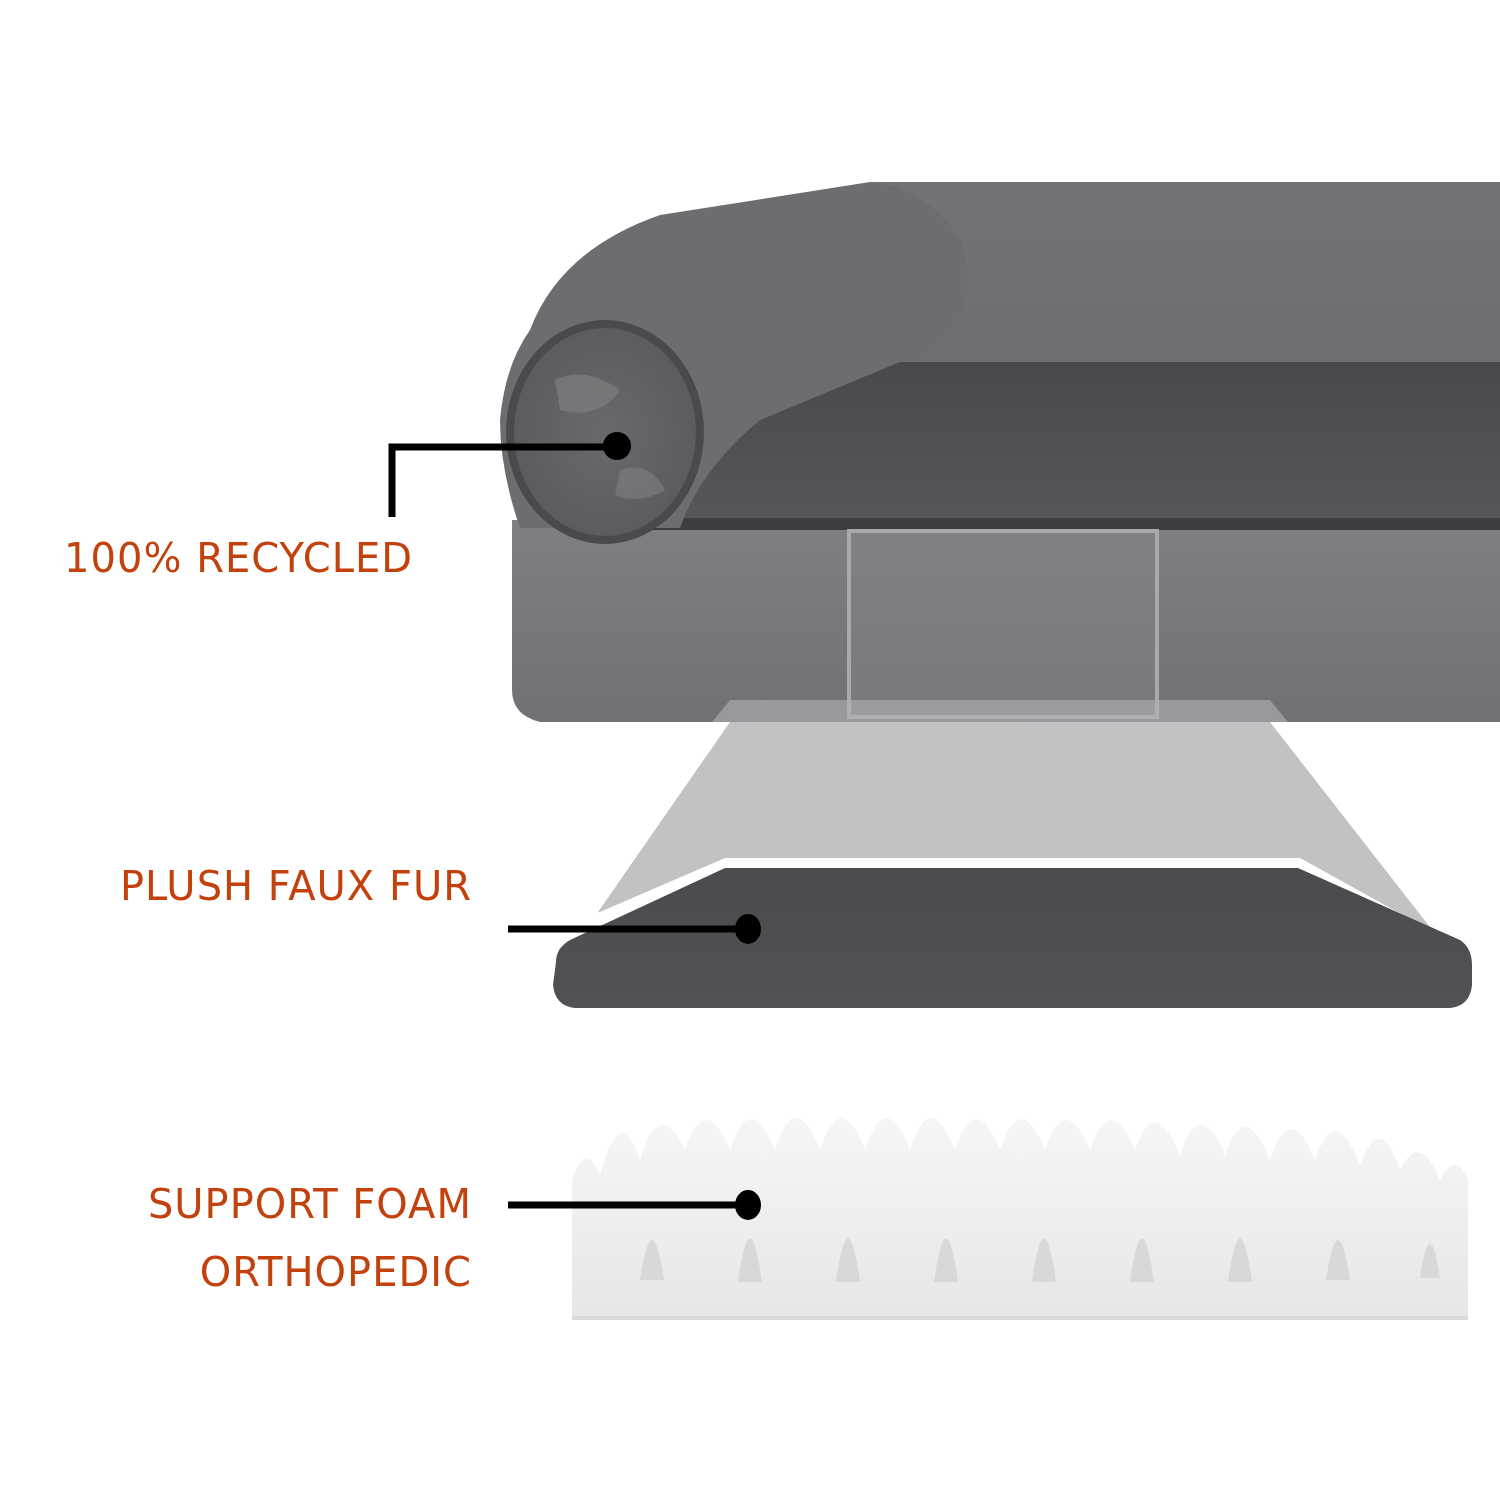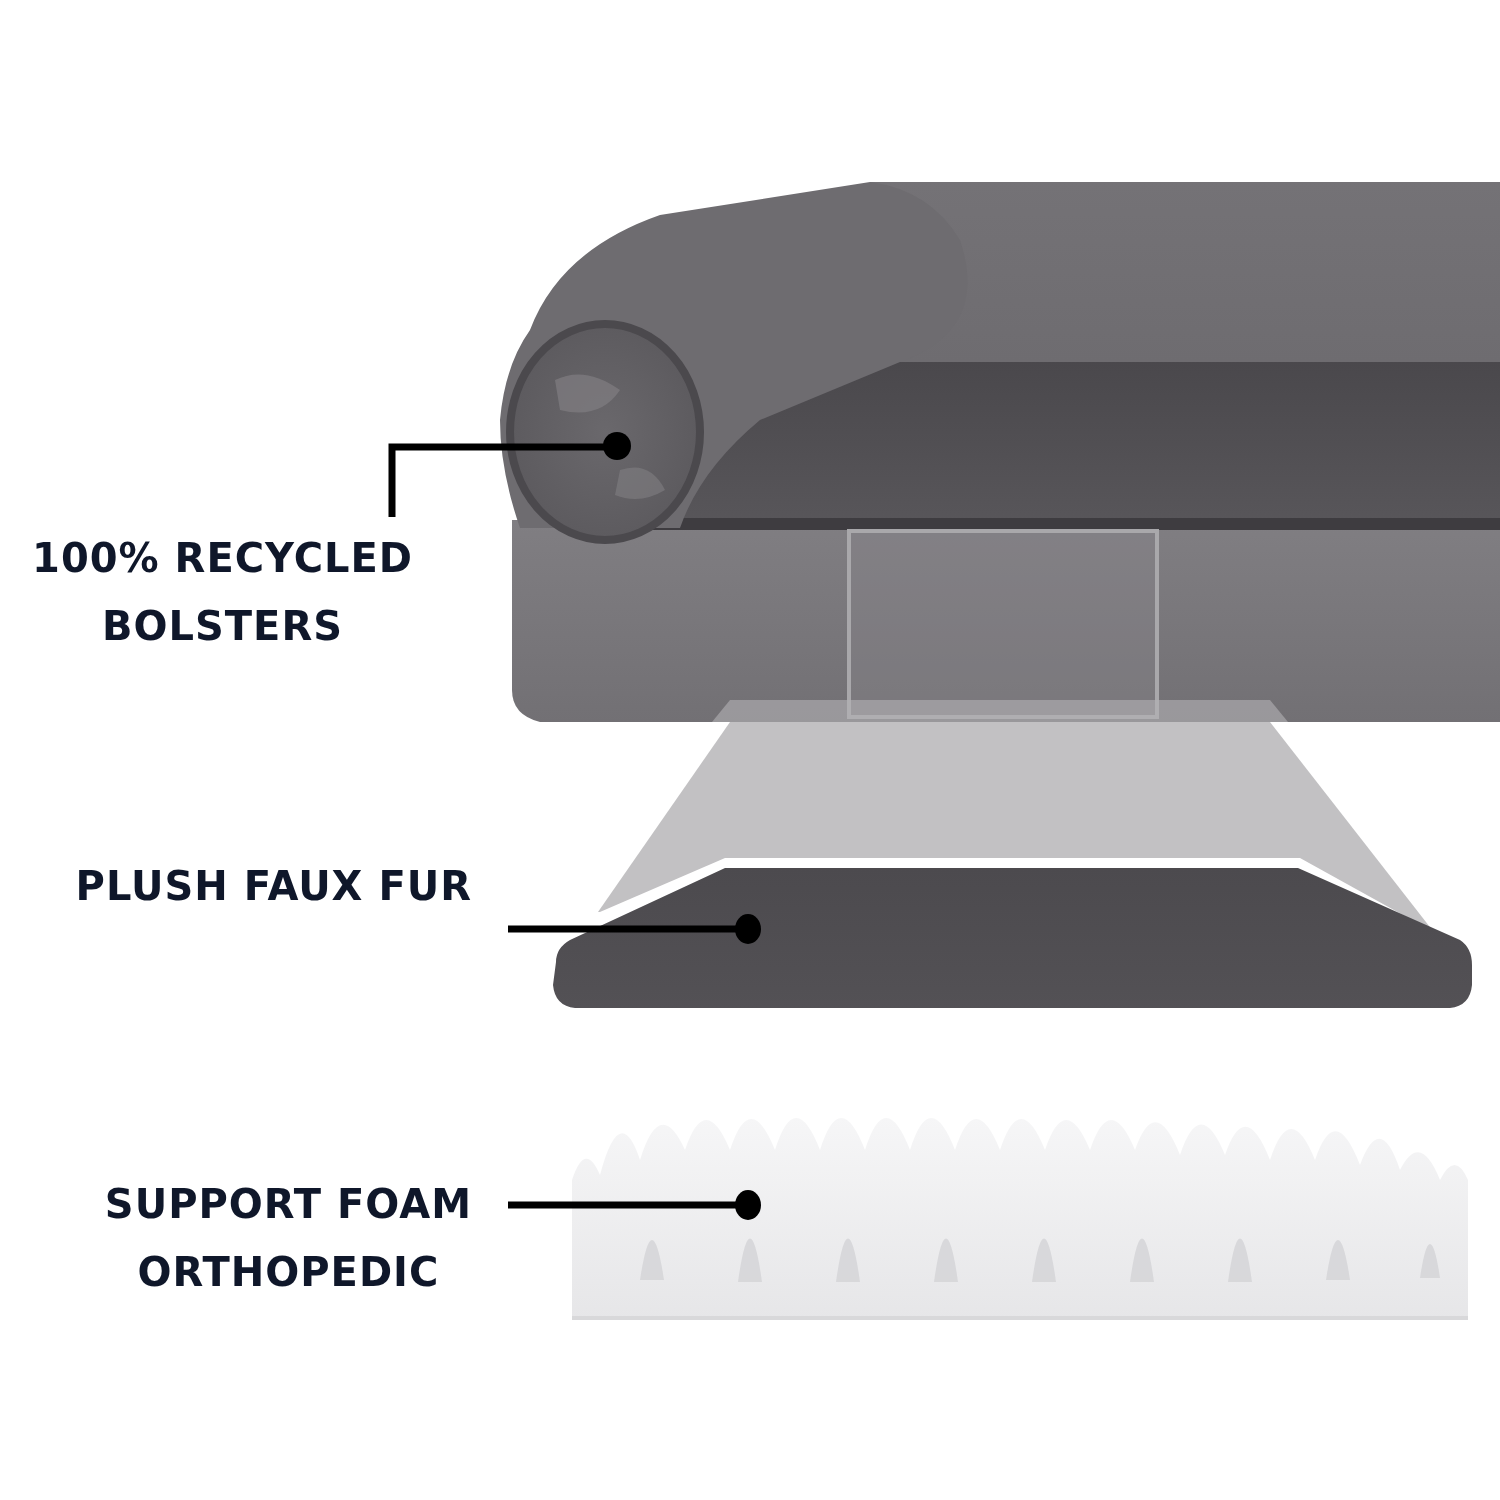--- a/index.html
+++ b/index.html
@@ -1,19 +1,19 @@
 <!DOCTYPE html>
 <html><head>
 <meta charset="utf-8">
 <style>
   html, body { margin:0; padding:0; background:#ffffff; }
   body { width:1500px; height:1500px; position:relative; overflow:hidden; font-family:"DejaVu Sans", sans-serif; }
   .label {
-    position:absolute; font-weight:bold; color:#0f172a; font-size:40px;
-    letter-spacing:1px; text-align:center; line-height:68px; white-space:nowrap;
+    position:absolute; font-weight:normal; color:#c2410c; font-size:40px;
+    letter-spacing:1px; text-align:right; line-height:68px; white-space:nowrap;
     font-family:"DejaVu Sans", sans-serif;
   }
   .label span { display:block; }
   svg.art { position:absolute; left:0; top:0; }
 </style>
 </head>
 <body>
 
 <svg class="art" width="1500" height="1500" viewBox="0 0 1500 1500">
   <defs>
@@ -99,21 +99,20 @@
     <ellipse cx="748" cy="929" rx="13" ry="15" fill="#000"></ellipse>
   </g>
   <g>
     <line x1="508" y1="1205" x2="745" y2="1205" stroke="#000" stroke-width="7"></line>
     <ellipse cx="748" cy="1205" rx="13" ry="15" fill="#000"></ellipse>
   </g>
 </svg>
 
 <div class="label" style="right:1087px; top:524px;">
   <span>100% RECYCLED</span>
-  <span>BOLSTERS</span>
 </div>
 
 <div class="label" style="right:1028px; top:852px;">
   <span>PLUSH FAUX FUR</span>
 </div>
 
 <div class="label" style="right:1028px; top:1170px;">
   <span>SUPPORT FOAM</span>
   <span>ORTHOPEDIC</span>
 </div>

